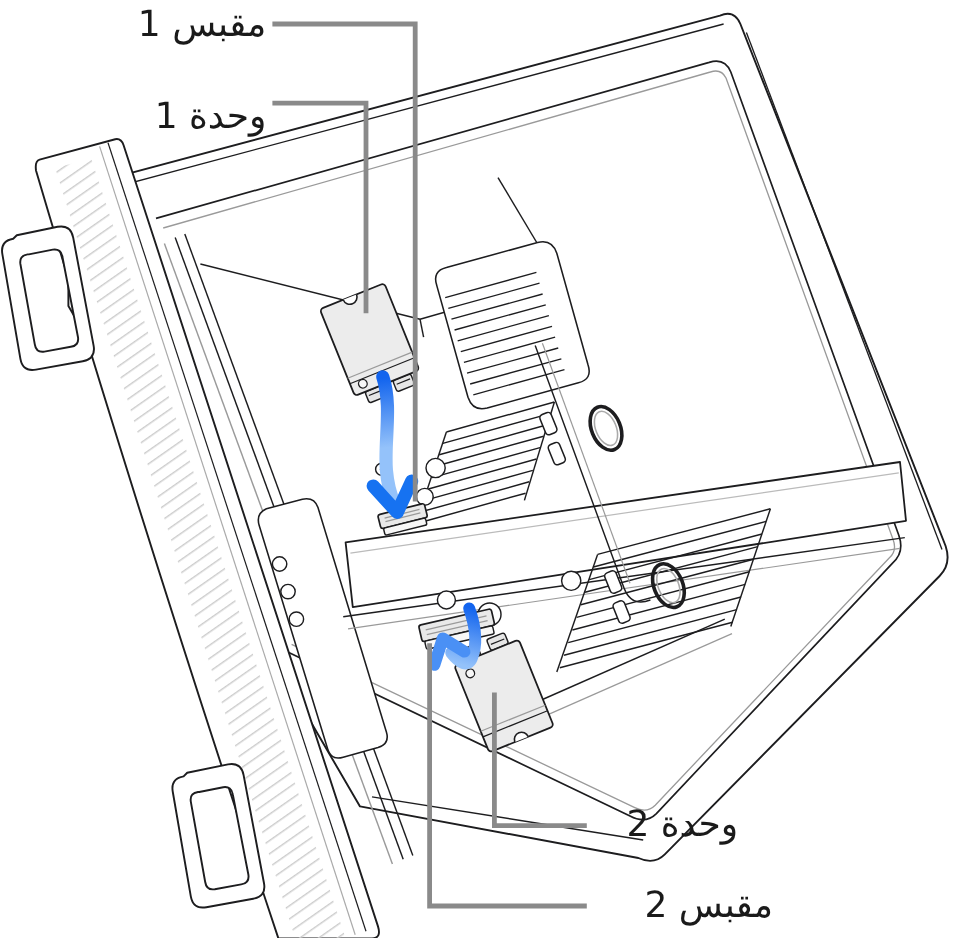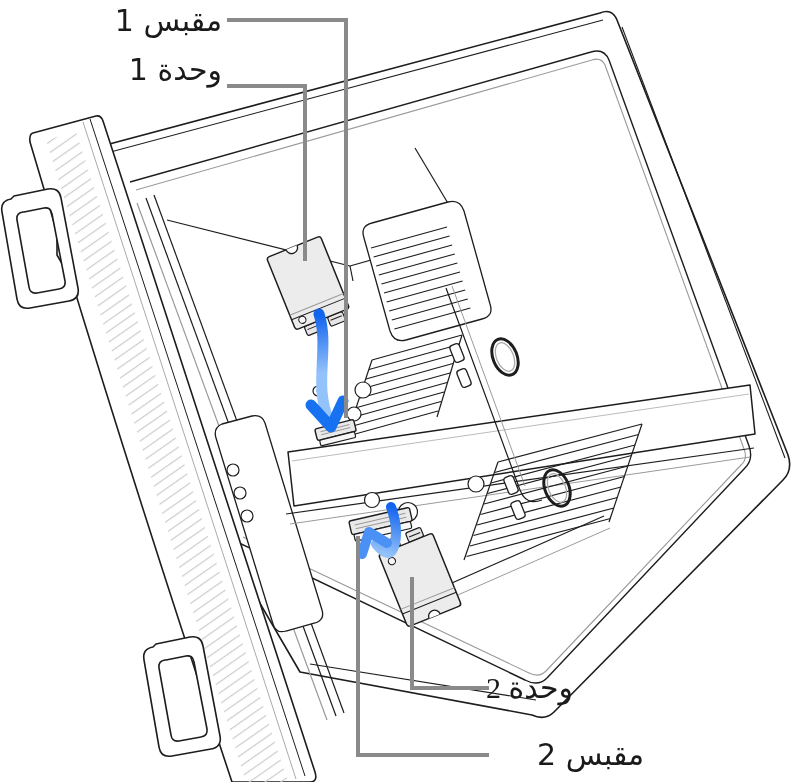--- a/index.html
+++ b/index.html
@@ -6,22 +6,22 @@
   .stage{
     position:relative;width:811px;height:782px;background:#fff;overflow:hidden;
     font-family:"DejaVu Sans",sans-serif;
   }
   .stage svg{position:absolute;left:0;top:0;}
   .callout-label{
     position:absolute;color:#1a1a1a;font-size:30px;line-height:44px;
     white-space:nowrap;direction:rtl;letter-spacing:0;
   }
   .lbl-socket1{right:589px;top:-1px;text-align:right;}
-  .lbl-module1{right:589px;top:48px;margin-left:32px;}
-  .lbl-module2{left:486px;top:666px;font-family:Liberation Serif, serif;}
+  .lbl-module1{right:589px;top:76px;margin-left:32px;}
+  .lbl-module2{left:522px;top:666px;}
   .lbl-socket2{left:495px;top:733px;margin-left:42px;}
 </style>
 </head>
 <body>
 
 <div class="stage">
 
 <svg width="811" height="782" viewBox="0 0 811 782">
   <defs>
     <pattern id="hatch" patternUnits="userSpaceOnUse" width="9" height="9" patternTransform="rotate(55)">

